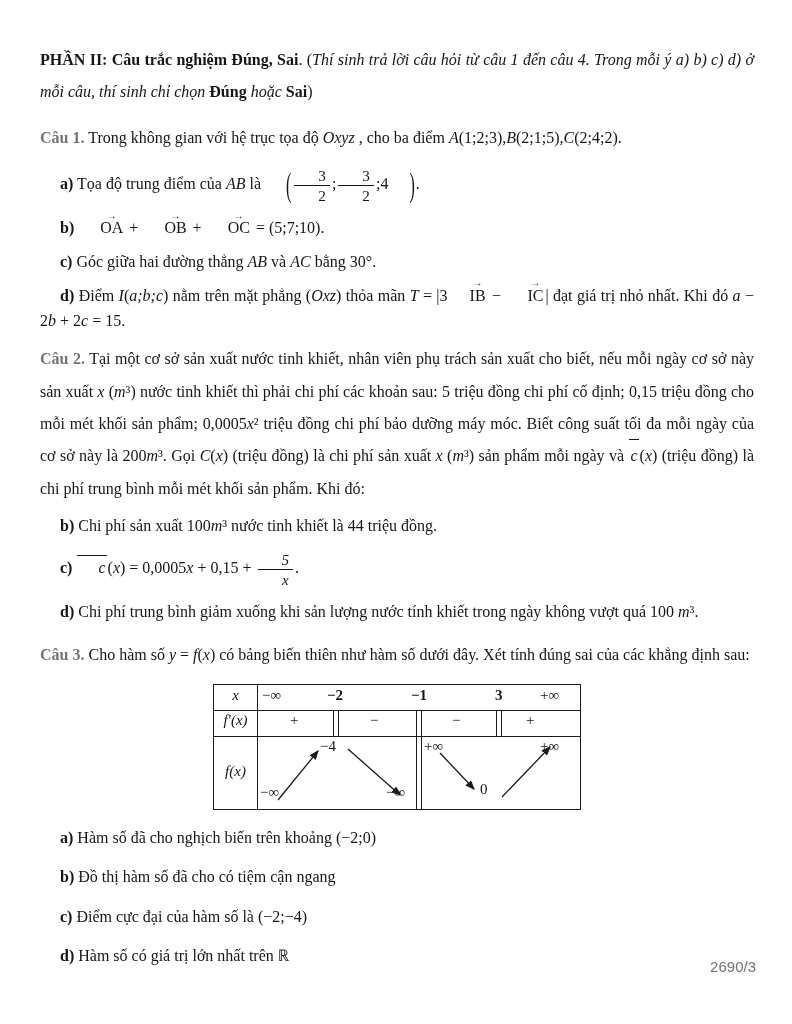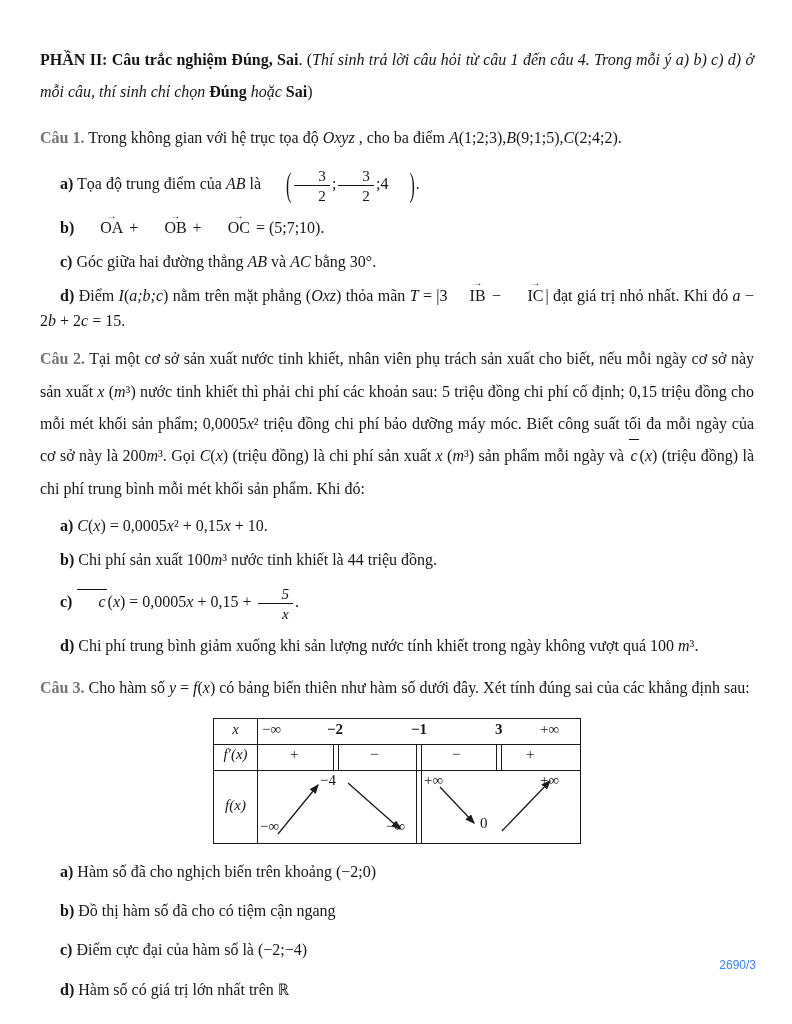--- a/index.html
+++ b/index.html
@@ -39,40 +39,39 @@
     font-size:15px;background:#fff;}
   .tbl .vsep{position:absolute;left:43px;top:0;bottom:0;width:0;border-left:1.4px solid #1b1b1b;}
   .tbl .h1{position:absolute;top:25px;left:0;right:0;height:0;border-top:1.4px solid #1b1b1b;}
   .tbl .h2{position:absolute;top:51px;left:0;right:0;height:0;border-top:1.4px solid #1b1b1b;}
   .tbl .dbar{position:absolute;width:4px;border-left:1.3px solid #1b1b1b;border-right:1.3px solid #1b1b1b;}
   .tbl .tl{position:absolute;white-space:nowrap;}
   .tbl .lbl{font-style:italic;left:0;width:43px;text-align:center;}
   .tbl svg{position:absolute;left:0;top:0;pointer-events:none;}
   .q3s{margin:17px 0;line-height:1.4;text-indent:20px;}
   .footer{position:absolute;right:36px;top:958px;font-family:"Liberation Sans",sans-serif;
-    font-size:12px;color:#3b82f6;}
+    font-size:15px;color:#737373;}
 </style>
 </head>
 <body>
 
 <div class="page">
 
   <p class="hdr jtext"><span class="b">PHẦN II: Câu trắc nghiệm Đúng, Sai</span><span>. (</span><span class="i">Thí sinh trả lời câu hỏi từ câu 1 đến câu 4. Trong mỗi ý a) b) c) d) ở mỗi câu, thí sinh chỉ chọn </span><span class="b">Đúng</span><span class="i"> hoặc </span><span class="b">Sai</span><span>)</span></p>
 
   <div class="qblock">
-    <p class="qintro"><span class="qlabel">Câu 1.</span><span><span> Trong không gian với hệ trục tọa độ </span><span class="i">Oxyz</span><span> , cho ba điểm </span><span class="i">A</span><span>(1;2;3)</span><span>,</span><span class="i">B</span><span>(9;1;5)</span><span>,</span><span class="i">C</span><span>(2;4;2)</span><span>.</span></span></p>
+    <p class="qintro"><span class="qlabel">Câu 1.</span><span><span> Trong không gian với hệ trục tọa độ </span><span class="i">Oxyz</span><span> , cho ba điểm </span><span class="i">A</span><span>(1;2;3)</span><span>,</span><span class="i">B</span><span>(2;1;5)</span><span>,</span><span class="i">C</span><span>(2;4;2)</span><span>.</span></span></p>
     <p class="item item-tall"><span class="b">a)</span><span> Tọa độ trung điểm của </span><span class="i">AB</span><span> là </span><span class="bigp">(</span><span class="frac"><span class="num">3</span><span class="den">2</span></span><span>;</span><span class="frac"><span class="num">3</span><span class="den">2</span></span><span>;4</span><span class="bigp">)</span><span>.</span></p>
     <p class="item"><span class="b">b)</span><span> </span><span class="vec">OA</span><span> + </span><span class="vec">OB</span><span> + </span><span class="vec">OC</span><span> = (5;7;10).</span></p>
     <p class="item"><span class="b">c)</span><span> Góc giữa hai đường thẳng </span><span class="i">AB</span><span> và </span><span class="i">AC</span><span> bằng 30°.</span></p>
     <p class="item"><span class="b">d)</span><span> Điểm </span><span class="i">I</span><span>(</span><span class="i">a;b;c</span><span>)</span><span> nằm trên mặt phẳng (</span><span class="i">Oxz</span><span>) thỏa mãn </span><span class="i">T</span><span> = |3</span><span class="vec">IB</span><span> − </span><span class="vec">IC</span><span>| đạt giá trị nhỏ nhất. Khi đó </span><span class="i">a</span><span> − 2</span><span class="i">b</span><span> + 2</span><span class="i">c</span><span> = 15.</span></p>
   </div>
 
   <div class="qblock">
     <p class="para"><span class="qlabel">Câu 2.</span><span><span> Tại một cơ sở sản xuất nước tinh khiết, nhân viên phụ trách sản xuất cho biết, nếu mỗi ngày cơ sở này sản xuất </span><span class="i">x</span><span> (</span><span class="i">m</span><span>³) nước tinh khiết thì phải chi phí các khoản sau: 5 triệu đồng chi phí cố định;  0,15  triệu đồng cho mỗi mét khối sản phẩm;  0,0005</span><span class="i">x</span><span>²  triệu đồng chi phí bảo dưỡng máy móc. Biết công suất tối đa mỗi ngày của cơ sở này là  200</span><span class="i">m</span><span>³. Gọi  </span><span class="i">C</span><span>(</span><span class="i">x</span><span>)  (triệu đồng) là chi phí sản xuất  </span><span class="i">x</span><span> (</span><span class="i">m</span><span>³)  sản phẩm mỗi ngày và  </span><span class="ibar">c</span><span>(</span><span class="i">x</span><span>)  (triệu đồng) là chi phí trung bình mỗi mét khối sản phẩm. Khi đó:</span></span></p>
-    <p class="item"><span class="b">a)</span><span> </span><span class="i">C</span><span>(</span><span class="i">x</span><span>) = 0,0005</span><span class="i">x</span><span>² + 0,15</span><span class="i">x</span><span> + 10.</span></p>
     <p class="item"><span class="b">b)</span><span> Chi phí sản xuất 100</span><span class="i">m</span><span>³ nước tinh khiết là 44 triệu đồng.</span></p>
     <p class="item item-tall"><span class="b">c)</span><span> </span><span class="ibar">c</span><span>(</span><span class="i">x</span><span>) = 0,0005</span><span class="i">x</span><span> + 0,15 + </span><span class="frac fi"><span class="num">5</span><span class="den">x</span></span><span>.</span></p>
     <p class="item"><span class="b">d)</span><span> Chi phí trung bình giảm xuống khi sản lượng nước tính khiết trong ngày không vượt quá 100 </span><span class="i">m</span><span>³.</span></p>
   </div>
 
   <div class="qblock">
     <p class="qintro"><span class="qlabel">Câu 3.</span><span><span> Cho hàm số </span><span class="i">y</span><span> = </span><span class="i">f</span><span>(</span><span class="i">x</span><span>)</span><span> có bảng biến thiên như hàm số dưới đây. Xét tính đúng sai của các khẳng định sau:</span></span></p>
 
     <div class="tbl">
       <div class="vsep"></div>

